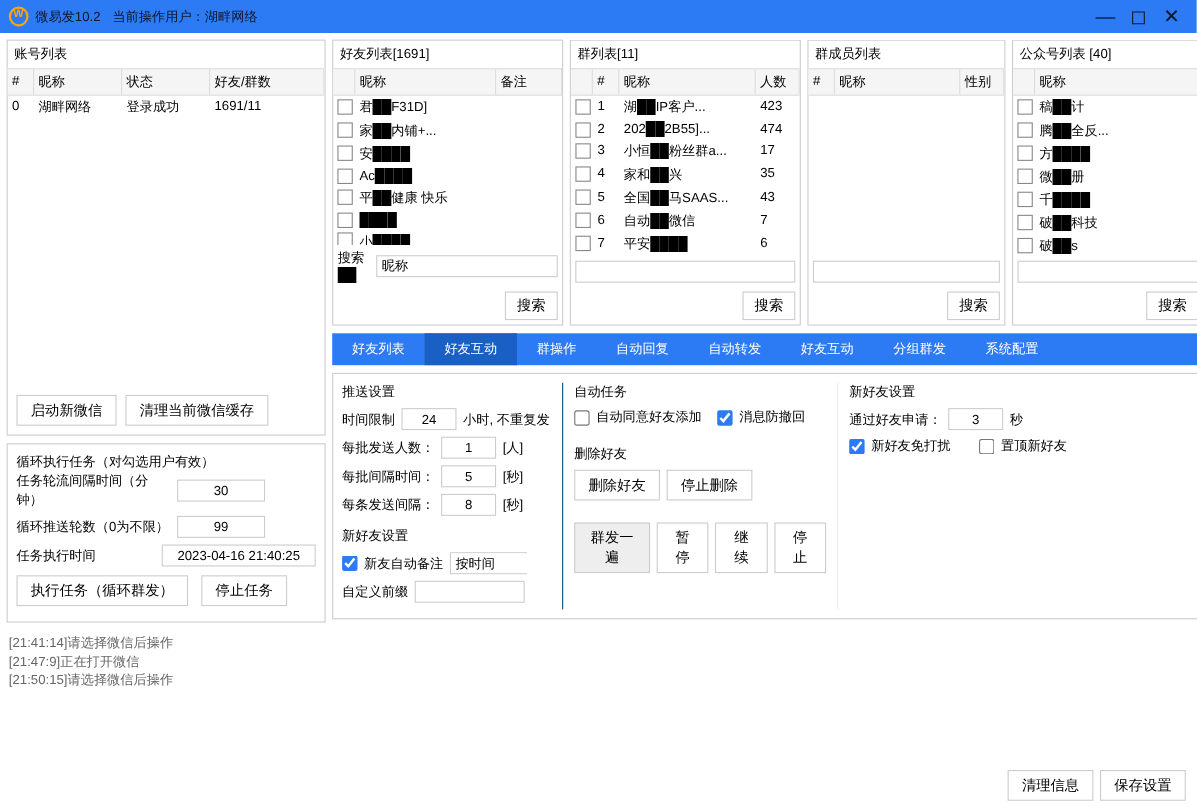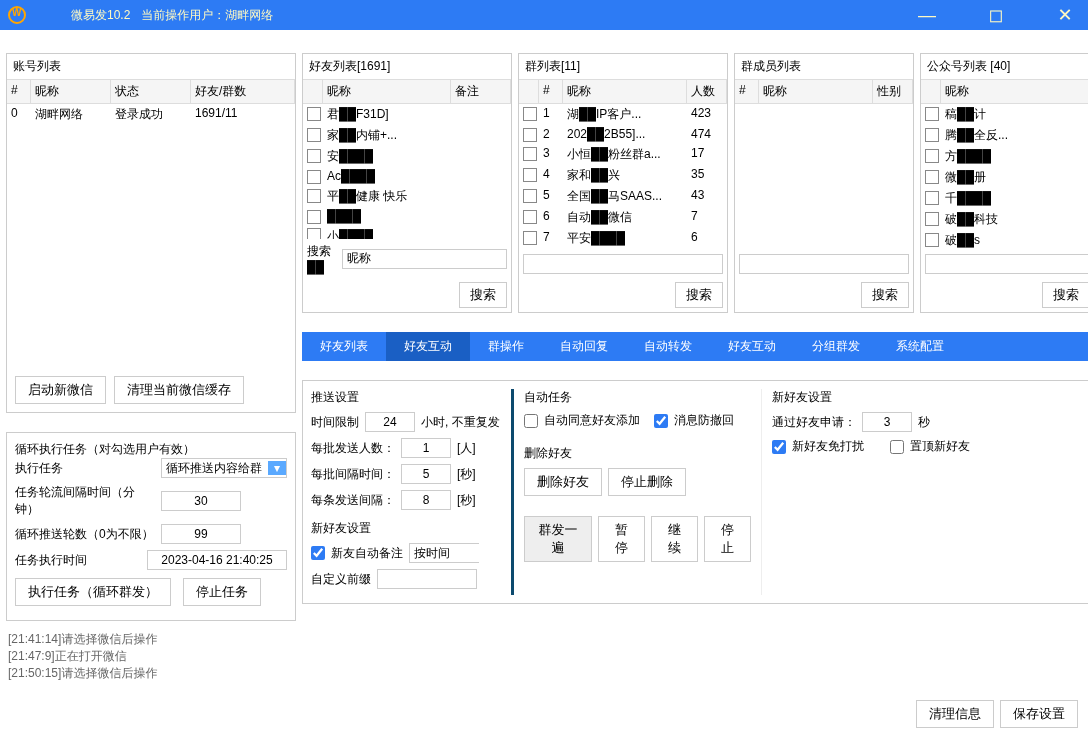--- a/index.html
+++ b/index.html
@@ -1,24 +1,24 @@
 <!DOCTYPE html>
 <html><head>
 <meta charset="utf-8">
 <style>
 * { box-sizing: border-box; margin: 0; padding: 0; font-family: "Microsoft YaHei", sans-serif; font-size: 12px; }
 body { background: #fff; width: 1088px; height: 738px; overflow: hidden; }
-.titlebar { background: #2d7bf4; color: #fef9c3; height: 30px; display: flex; align-items: center; padding: 12px 8px; gap: 39px; }
+.titlebar { background: #2d7bf4; color: #0f172a; height: 30px; display: flex; align-items: center; padding: 12px 8px; }
 .titlebar .logo { width: 18px; height: 18px; border: 2px solid #ffa500; border-radius: 50%; margin-right: 6px; position: relative; }
 .titlebar .logo::after { content: "W"; position: absolute; color: #ffa500; font-size: 10px; font-weight: bold; top: -1px; left: 2px; }
 .titlebar .title { font-size: 13px; }
 .titlebar .spacer { flex: 1; }
 .titlebar .wbtn { width: 30px; height: 30px; display: flex; align-items: center; justify-content: center; cursor: pointer; font-size: 18px; }
 .main { display: flex; padding: 6px; gap: 6px; }
-.col { display: flex; flex-direction: column; gap: 19px; margin-top: 17px; }
+.col { display: flex; flex-direction: column; gap: 7px; }
 .panel { border: 1px solid #ccc; background: #fff; }
 .panel-title { padding: 4px 6px; font-size: 12px; }
 .grid-head { display: flex; background: #f5f5f5; border-top: 1px solid #ddd; border-bottom: 1px solid #ddd; }
 .grid-head > div { padding: 3px 4px; font-size: 12px; border-right: 1px solid #ddd; }
 .grid-body { overflow: auto; }
 .grid-row { display: flex; }
 .grid-row > div { padding: 2px 4px; font-size: 12px; white-space: nowrap; overflow: hidden; }
 .chk { width: 14px; height: 14px; border: 1px solid #888; display: inline-block; vertical-align: middle; margin-right: 3px; }
 .btn { border: 1px solid #ccc; background: #fff; padding: 4px 12px; cursor: pointer; font-size: 13px; }
 .search-row { display: flex; align-items: center; padding: 4px; gap: 4px; }
@@ -76,27 +76,20 @@
       </div>
       <div style="display:flex;gap:8px;padding:8px;justify-content:flex-start;">
         <button class="btn">启动新微信</button>
         <button class="btn">清理当前微信缓存</button>
       </div>
     </div>
 
     <div class="loop-panel">
       <div class="sg-title">循环执行任务（对勾选用户有效）</div>
       <div class="srow">
-        <label>执行任务</label>
-        <div class="dropdown" style="flex:1">
-          <input value="循环推送内容给群" style="">
-          <span class="dd-btn">▾</span>
-        </div>
-      </div>
-      <div class="srow">
           <label>任务轮流间隔时间（分钟）</label>
           <input type="text" value="30" style="">
         </div>
       <div class="srow">
           <label>循环推送轮数（0为不限）</label>
           <input type="text" value="99" style="">
         </div>
       <div class="srow">
           <label>任务执行时间</label>
           <input type="text" style="width: 140px;" value="2023-04-16 21:40:25">
@@ -326,21 +319,21 @@
               <input value="按时间" style="">
               <span class="dd-btn">▾</span>
             </div>
         </div>
         <div class="srow">
             <span>自定义前缀</span>
             <input type="text" style="width: 100px;">
           </div>
       </div>
 
-      <div class="sgroup" style="width:240px;border-left:3px solid #0c4a6e;padding-left:10px">
+      <div class="sgroup" style="width:240px;border-left:1px solid #0c4a6e;padding-left:10px">
         <div class="sg-title">自动任务</div>
         <div class="srow">
           <input type="checkbox" class="cbx" style="">
             <span>自动同意好友添加</span>
           <input type="checkbox" class="cbx cbx-checked" checked="" style="margin-left: 8px;">
             <span>消息防撤回</span>
         </div>
         <div class="sg-title" style="margin-top:16px">删除好友</div>
         <div class="srow">
           <button class="btn">删除好友</button>

